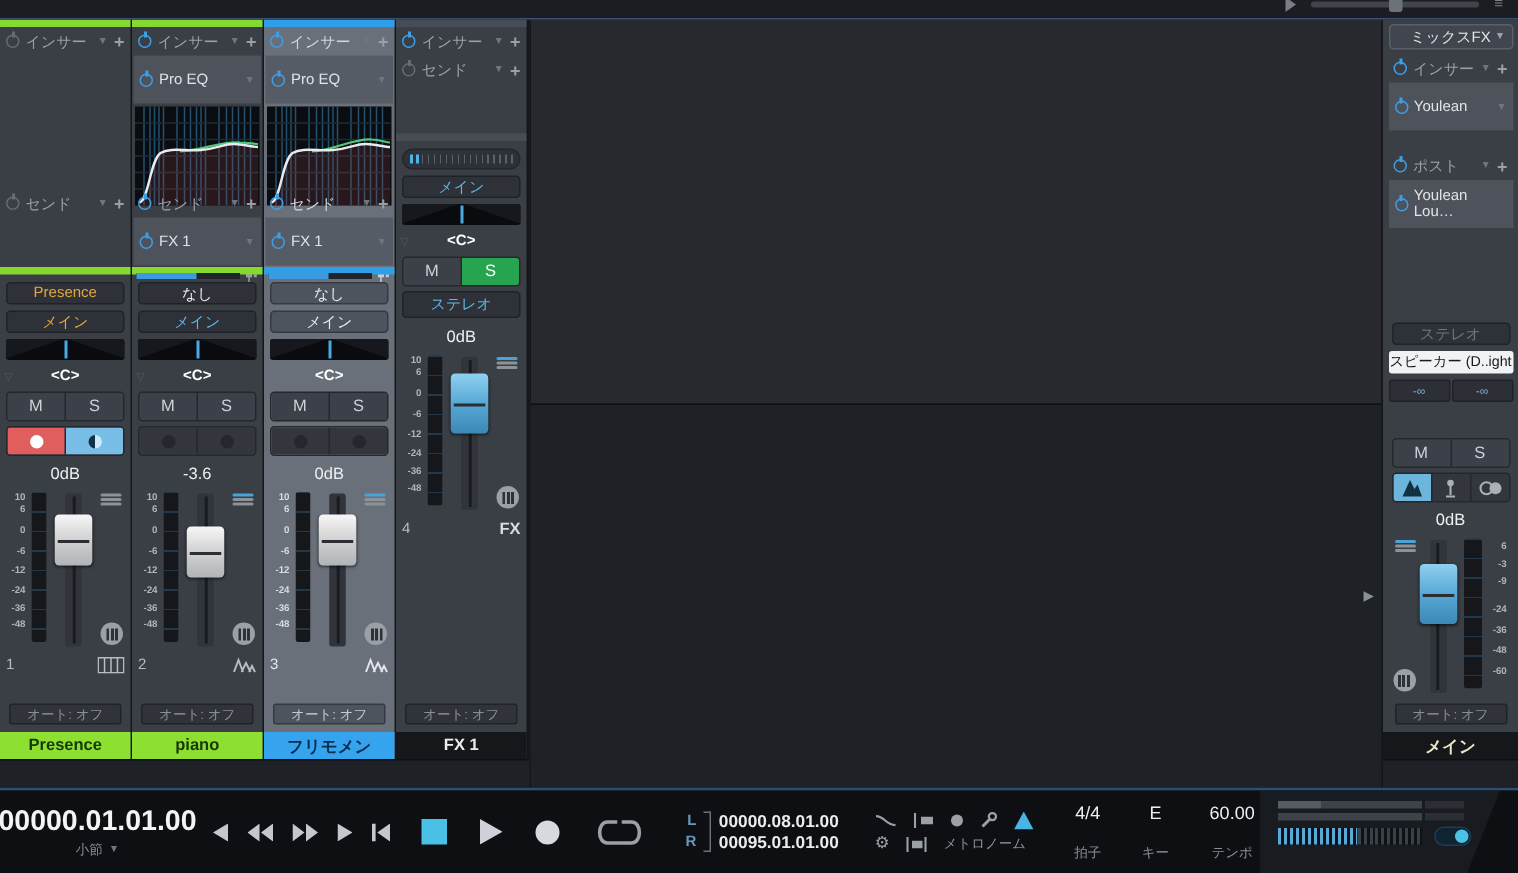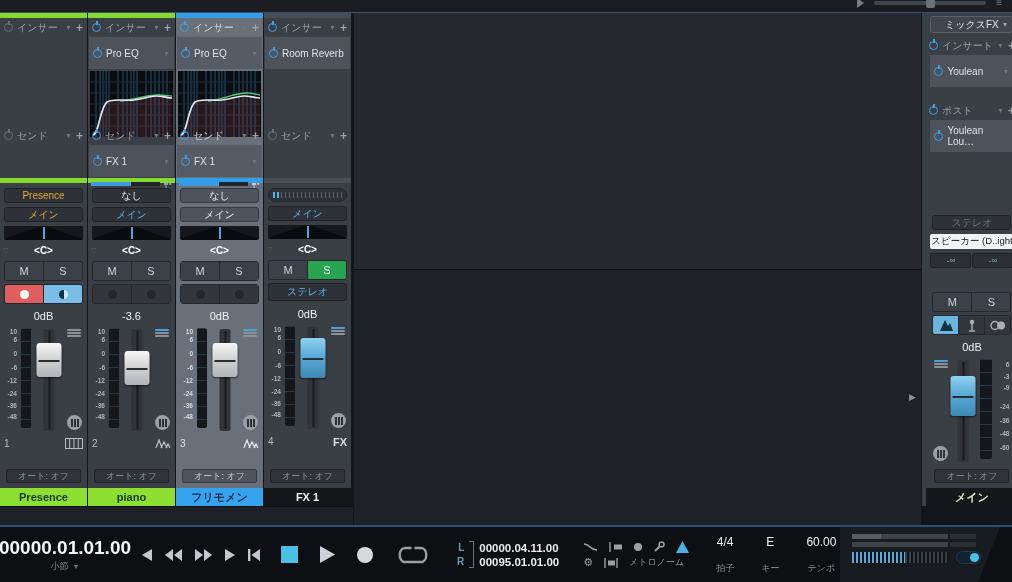--- a/index.html
+++ b/index.html
@@ -15,21 +15,21 @@
   .ms-menu{font-size:10px;color:#7a8088}
 
   
   .mixer{display:flex;height:512px;background:#24272c}
   .leftcol{width:353px;display:flex;flex-direction:column;background:#141619}
   .channels{display:flex;gap:1px;height:493px}
   .bstrip{height:18px;background:#1e2126;border-top:1px solid #0d0f12;display:flex;align-items:center;justify-content:flex-end;padding-right:5px;flex:1}
   .bstrip .sarrow{color:#8a9096;font-size:9px;cursor:pointer}
   .mid{flex:1;display:flex;flex-direction:column;background:#27292f;border-left:1px solid #141619}
   .mid .space{flex:1}
-  .maincol{width:91px;border-left:1px solid #141619;display:flex;flex-direction:row;background:#141619}
+  .maincol{width:91px;border-left:1px solid #141619;display:flex;flex-direction:column;background:#141619}
 
   
   .ch{width:87px;background:#3a3e45;display:flex;flex-direction:column;height:493px}
   .ch.sel{background:#6a7079}
   .strip{height:5px;flex:none}
   .strip.green{background:#86d92e}
   .strip.blue{background:#2e9fe8}
   .strip.off{background:#484c54}
 
   .sect-head{height:19px;display:flex;align-items:center;gap:4px;padding:0 4px;color:#9aa0a8;font-size:10px;flex:none}
@@ -532,26 +532,20 @@
         </div>
 
         <div class="ch">
           <div class="strip off"></div>
           <div class="sect-head">
             <span class="pwr blue"></span>
             <span class="lbl">インサート</span>
             <span class="hd-arr">▼</span>
             <span class="hd-plus">+</span>
           </div>
-          <div class="insert-body">
-            <div class="device-row">
-              <span class="pwr blue"></span>
-              <span>Room Reverb</span>
-            </div>
-          </div>
           <div class="sect-head">
             <span class="pwr dim"></span>
             <span class="lbl">センド</span>
             <span class="hd-arr">▼</span>
             <span class="hd-plus">+</span>
           </div>
           <div class="send-body"></div>
           <div class="strip off"></div>
           <div class="ctrl">
             <div class="minimeter">
@@ -748,21 +742,21 @@
         <path d="M12,3 H28 C35,3 35,17 28,17 H12 C5,17 5,3 12,3" fill="none" stroke="#9aa0a6" stroke-width="2.4"></path>
         <line x1="20" y1="1" x2="20" y2="6" stroke="#0d0f13" stroke-width="3"></line>
       </svg>
     <div class="t-lr">
       <div class="lr-l">
         <span>L</span>
         <span>R</span>
       </div>
       <div class="brace"></div>
       <div class="lr-v">
-        <span>00000.04.11.00</span>
+        <span>00000.08.01.00</span>
         <span>00095.01.01.00</span>
       </div>
     </div>
     <div class="t-icons">
       <div class="row">
         <svg width="15" height="10" viewBox="0 0 15 10">
             <path d="M1,2 C7,2 7,8 14,8" fill="none" stroke="#9aa0a6" stroke-width="1.5"></path>
           </svg>
         <svg width="14" height="10" viewBox="0 0 14 10">
             <line x1="1" y1="0" x2="1" y2="10" stroke="#9aa0a6" stroke-width="1.4"></line>

